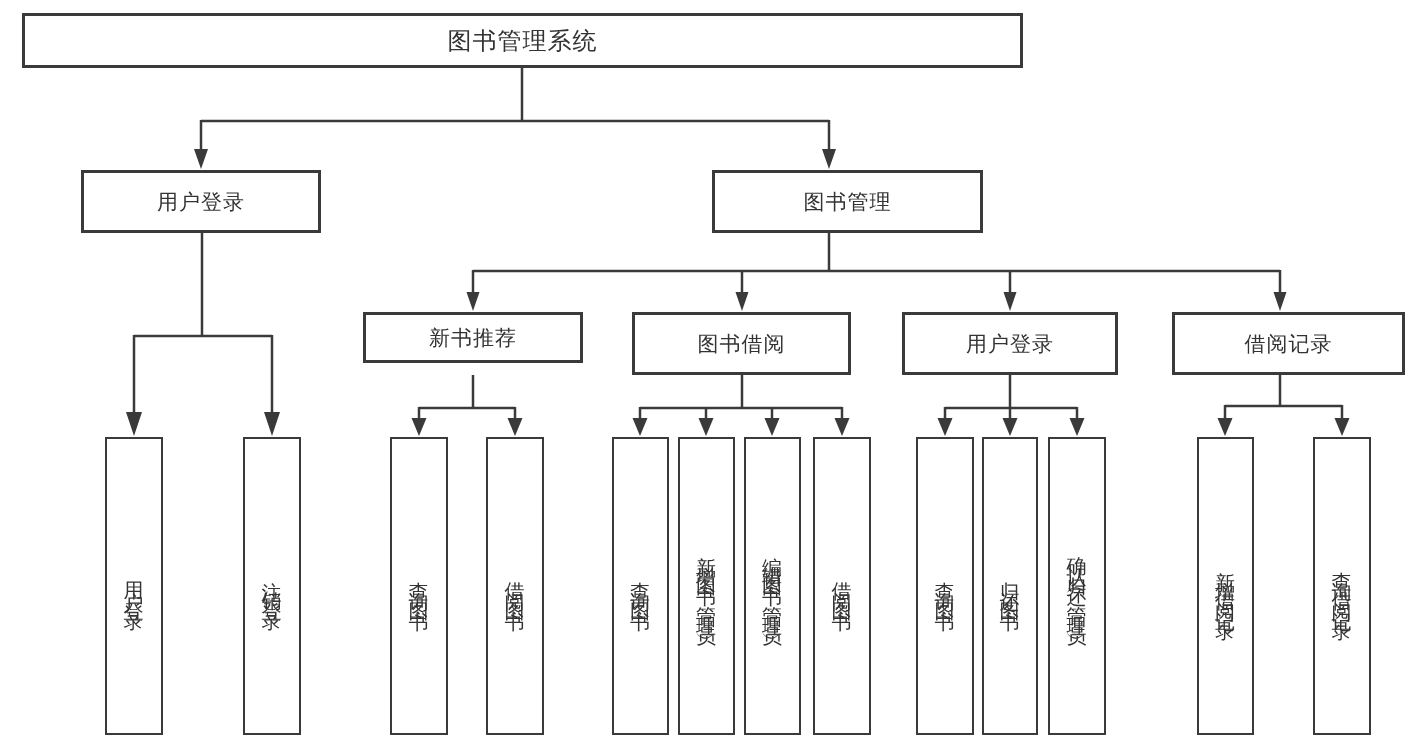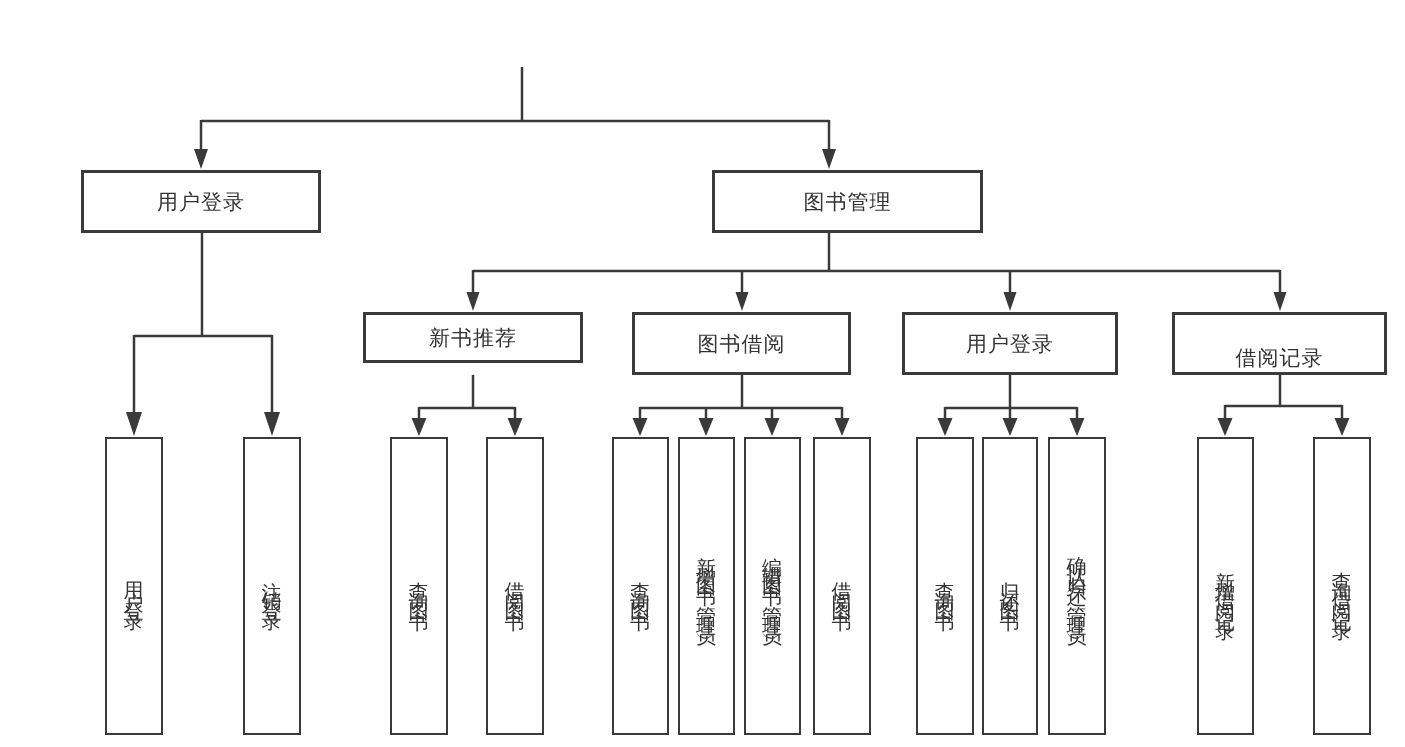--- a/index.html
+++ b/index.html
@@ -112,38 +112,41 @@
 
       <line x1="1280" y1="375" x2="1280" y2="406" fill="none"></line>
       <line x1="1225" y1="406" x2="1342" y2="406" fill="none"></line>
       <line x1="1225" y1="405" x2="1225" y2="419" fill="none"></line>
       <polygon points="1217.5,418 1232.5,418 1225,436" stroke="none"></polygon>
       <line x1="1342" y1="405" x2="1342" y2="419" fill="none"></line>
       <polygon points="1334.5,418 1349.5,418 1342,436" stroke="none"></polygon>
     </g>
   </svg>
 
+  <div class="node hbox root" style="left:22px; top:13px; width:1001px; height:55px;">
+    <span>图书管理系统</span>
+  </div>
 
   <div class="node hbox" style="left:81px; top:170px; width:240px; height:63px;">
     <span>用户登录</span>
   </div>
   <div class="node hbox" style="left:712px; top:170px; width:271px; height:63px;">
     <span>图书管理</span>
   </div>
 
   <div class="node hbox" style="left:363px; top:312px; width:220px; height:51px;">
     <span>新书推荐</span>
   </div>
   <div class="node hbox" style="left:632px; top:312px; width:219px; height:63px;">
     <span>图书借阅</span>
   </div>
   <div class="node hbox" style="left:902px; top:312px; width:216px; height:63px;">
     <span>用户登录</span>
   </div>
-  <div class="node hbox" style="left:1172px; top:312px; width:215px; height:63px;align-items:flex-end;">
+  <div class="node hbox" style="left:1172px; top:312px; width:233px; height:63px;">
     <span>借阅记录</span>
   </div>
 
   <div class="node vbox" style="left:105px; top:437px; width:58px; height:298px;">
     <span>用户登录</span>
   </div>
   <div class="node vbox" style="left:243px; top:437px; width:58px; height:298px;">
     <span>注销登录</span>
   </div>
 

